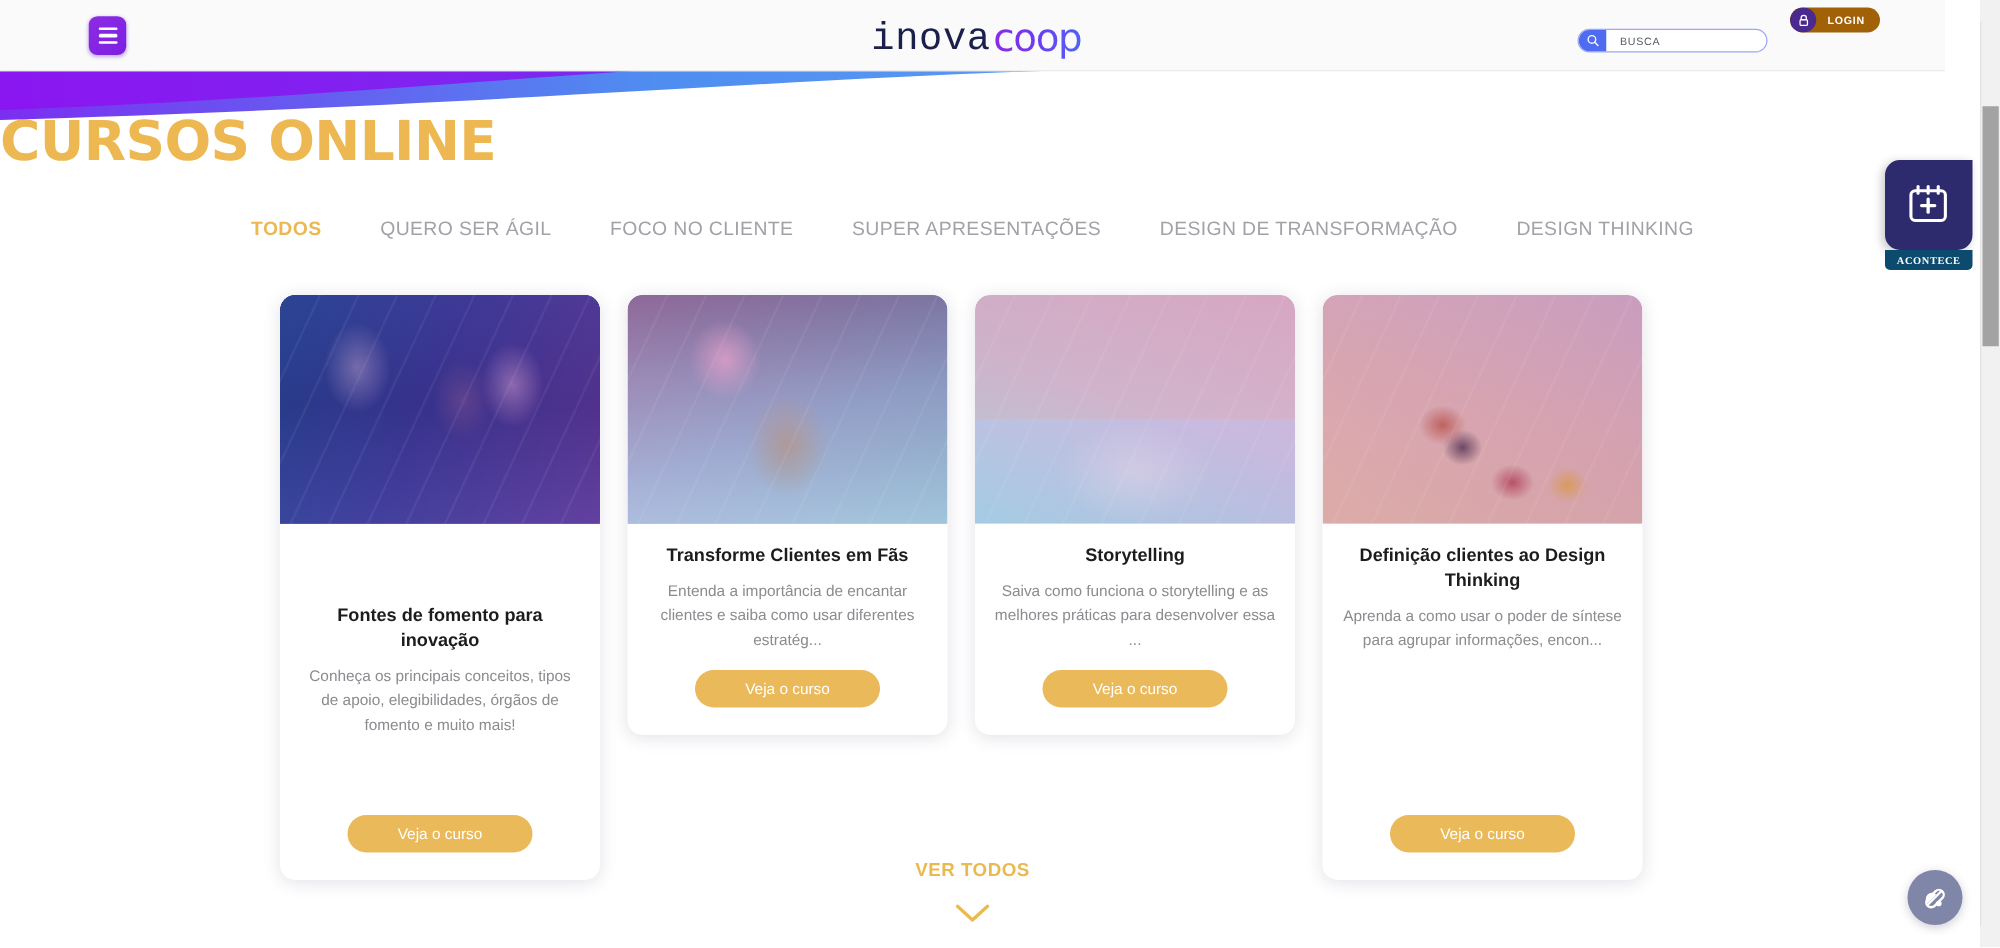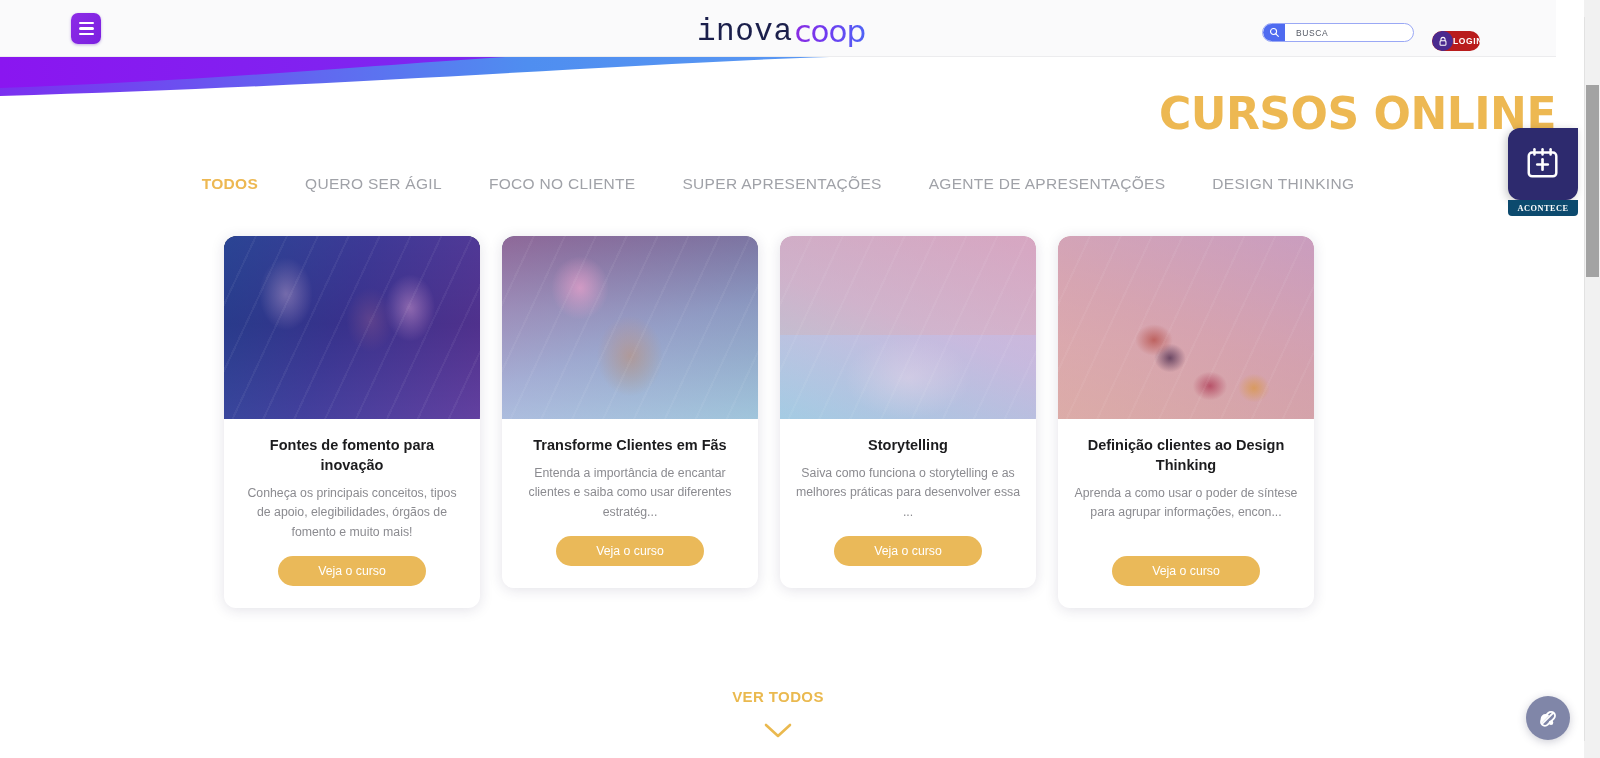--- a/index.html
+++ b/index.html
@@ -61,43 +61,43 @@
   .search .sicon svg { display: block; }
   .search input {
     border: 0; outline: 0; flex: 1; height: 100%;
     font-family: "Liberation Sans", sans-serif;
     font-size: 8.5px; color: #555a66; letter-spacing: .6px;
     padding-left: 11px; background: transparent;
   }
   .search input::placeholder { color: #70737d; }
 
   .login {
-    position: absolute; left: 1432px; top: 31px;
-    height: 20px; width: 48px;
-    border-radius: 10px; background: #b91c1c;
+    position: absolute; left: 1432px; top: 6px;
+    height: 20px; width: 72px;
+    border-radius: 10px; background: #a16207;
     display: flex; align-items: center; cursor: pointer; overflow: hidden;
   }
   .login .licon {
     width: 21px; height: 20px; flex: 0 0 21px;
     background: #4a2a8f; border-radius: 10px;
     display: flex; align-items: center; justify-content: center;
   }
   .login .ltext {
     flex: 1; text-align: center; color: #fff;
     font-size: 8.5px; font-weight: bold; letter-spacing: .6px;
     padding-right: 3px;
   }
 
   
   .wave { position: absolute; top: 54px; left: 0; width: 960px; height: 42px; z-index: 5; pointer-events:none;}
 
   
   .title {
     position: absolute; top: 88px; left: 0; width: 1556px;
-    text-align: right;
+    text-align: left;
     font-family: "DejaVu Sans", sans-serif;
     font-size: 44px; font-weight: bold; letter-spacing: -.5px;
     color: #edb852;
   }
 
   
   .tabs {
     position: absolute; top: 175px; left: 0; width: 1556px;
     display: flex; justify-content: center; align-items: center; gap: 47px;
   }
@@ -134,21 +134,21 @@
     font-size: 12.3px; color: #8b8b90; line-height: 1.57;
   }
   .card .btnwrap { padding: 0 15px 22px; display: flex; justify-content: center; }
   .card .cbtn {
     margin-top: 14px;
     width: 148px; height: 30px; border-radius: 16px;
     background: #eab959; color: #fff;
     font-size: 12.3px; display: flex; align-items: center; justify-content: center;
     border: 0; cursor: pointer; font-family: "Liberation Sans", sans-serif;
   }
-  .card:nth-child(1) { min-height: 337px; }
+  .card:nth-child(1) { min-height: 337px; gap: 48px; }
   .card:nth-child(2), .card:nth-child(3) { min-height: 320px; align-self: flex-start;}
   .card:nth-child(4) { min-height: 337px; }
 
   
   .art { position: absolute; inset: 0; }
   .tone { position: absolute; inset: 0; }
 
   .art1 {
     background:
       radial-gradient(ellipse 38px 52px at 62px 58px, #c8a487 0%, #c8a48700 70%),
@@ -306,21 +306,21 @@
     </div>
   </div>
 
   <div class="title">CURSOS ONLINE</div>
 
   <div class="tabs">
     <div class="tab active">TODOS</div>
     <div class="tab">QUERO SER ÁGIL</div>
     <div class="tab">FOCO NO CLIENTE</div>
     <div class="tab">SUPER APRESENTAÇÕES</div>
-    <div class="tab">AGENTE DE APRESENTAÇÕES</div>
+    <div class="tab">DESIGN DE TRANSFORMAÇÃO</div>
     <div class="tab">DESIGN THINKING</div>
   </div>
 
   <div class="grid">
 
     <div class="card">
       <div class="thumb">
         <div class="art art1"></div>
           <div class="tone tone1"></div>
           <div class="tone-lines"></div>

